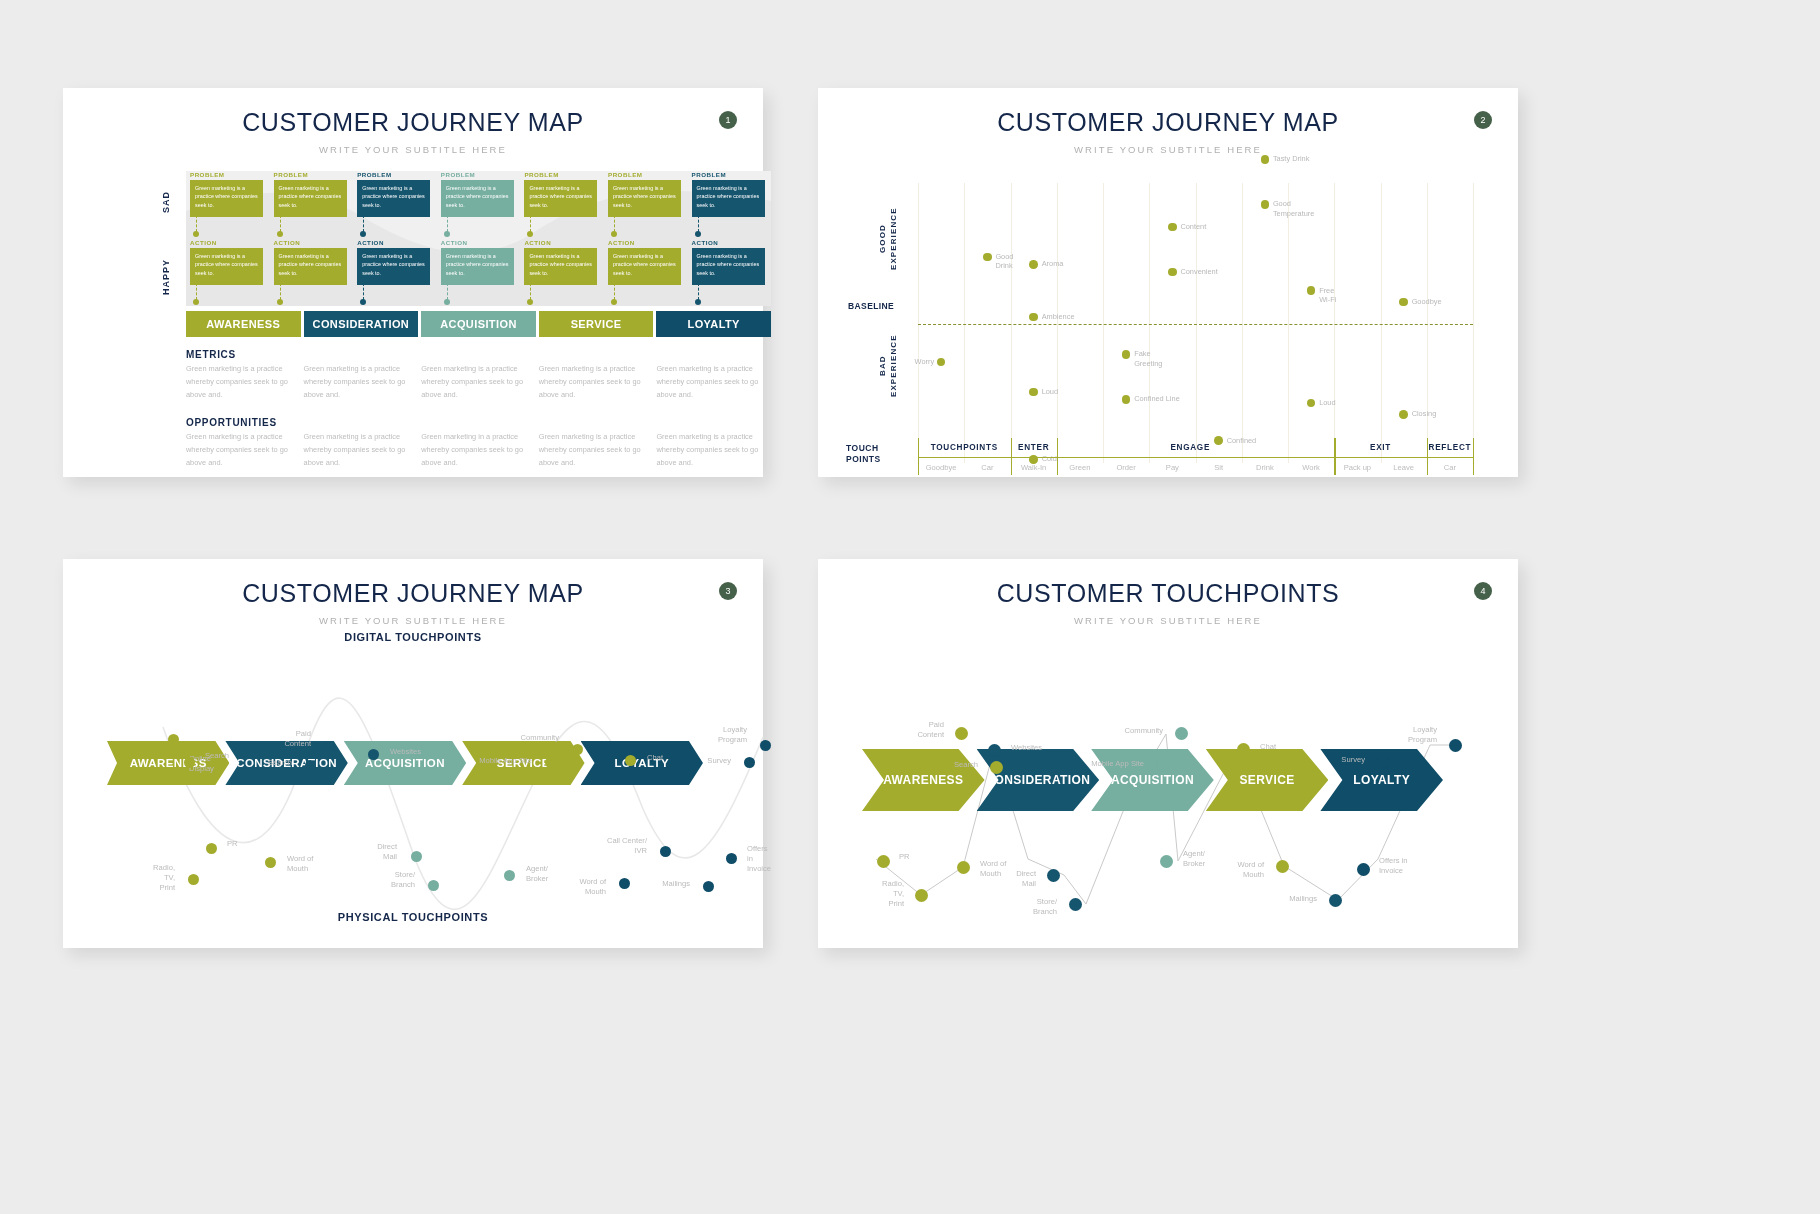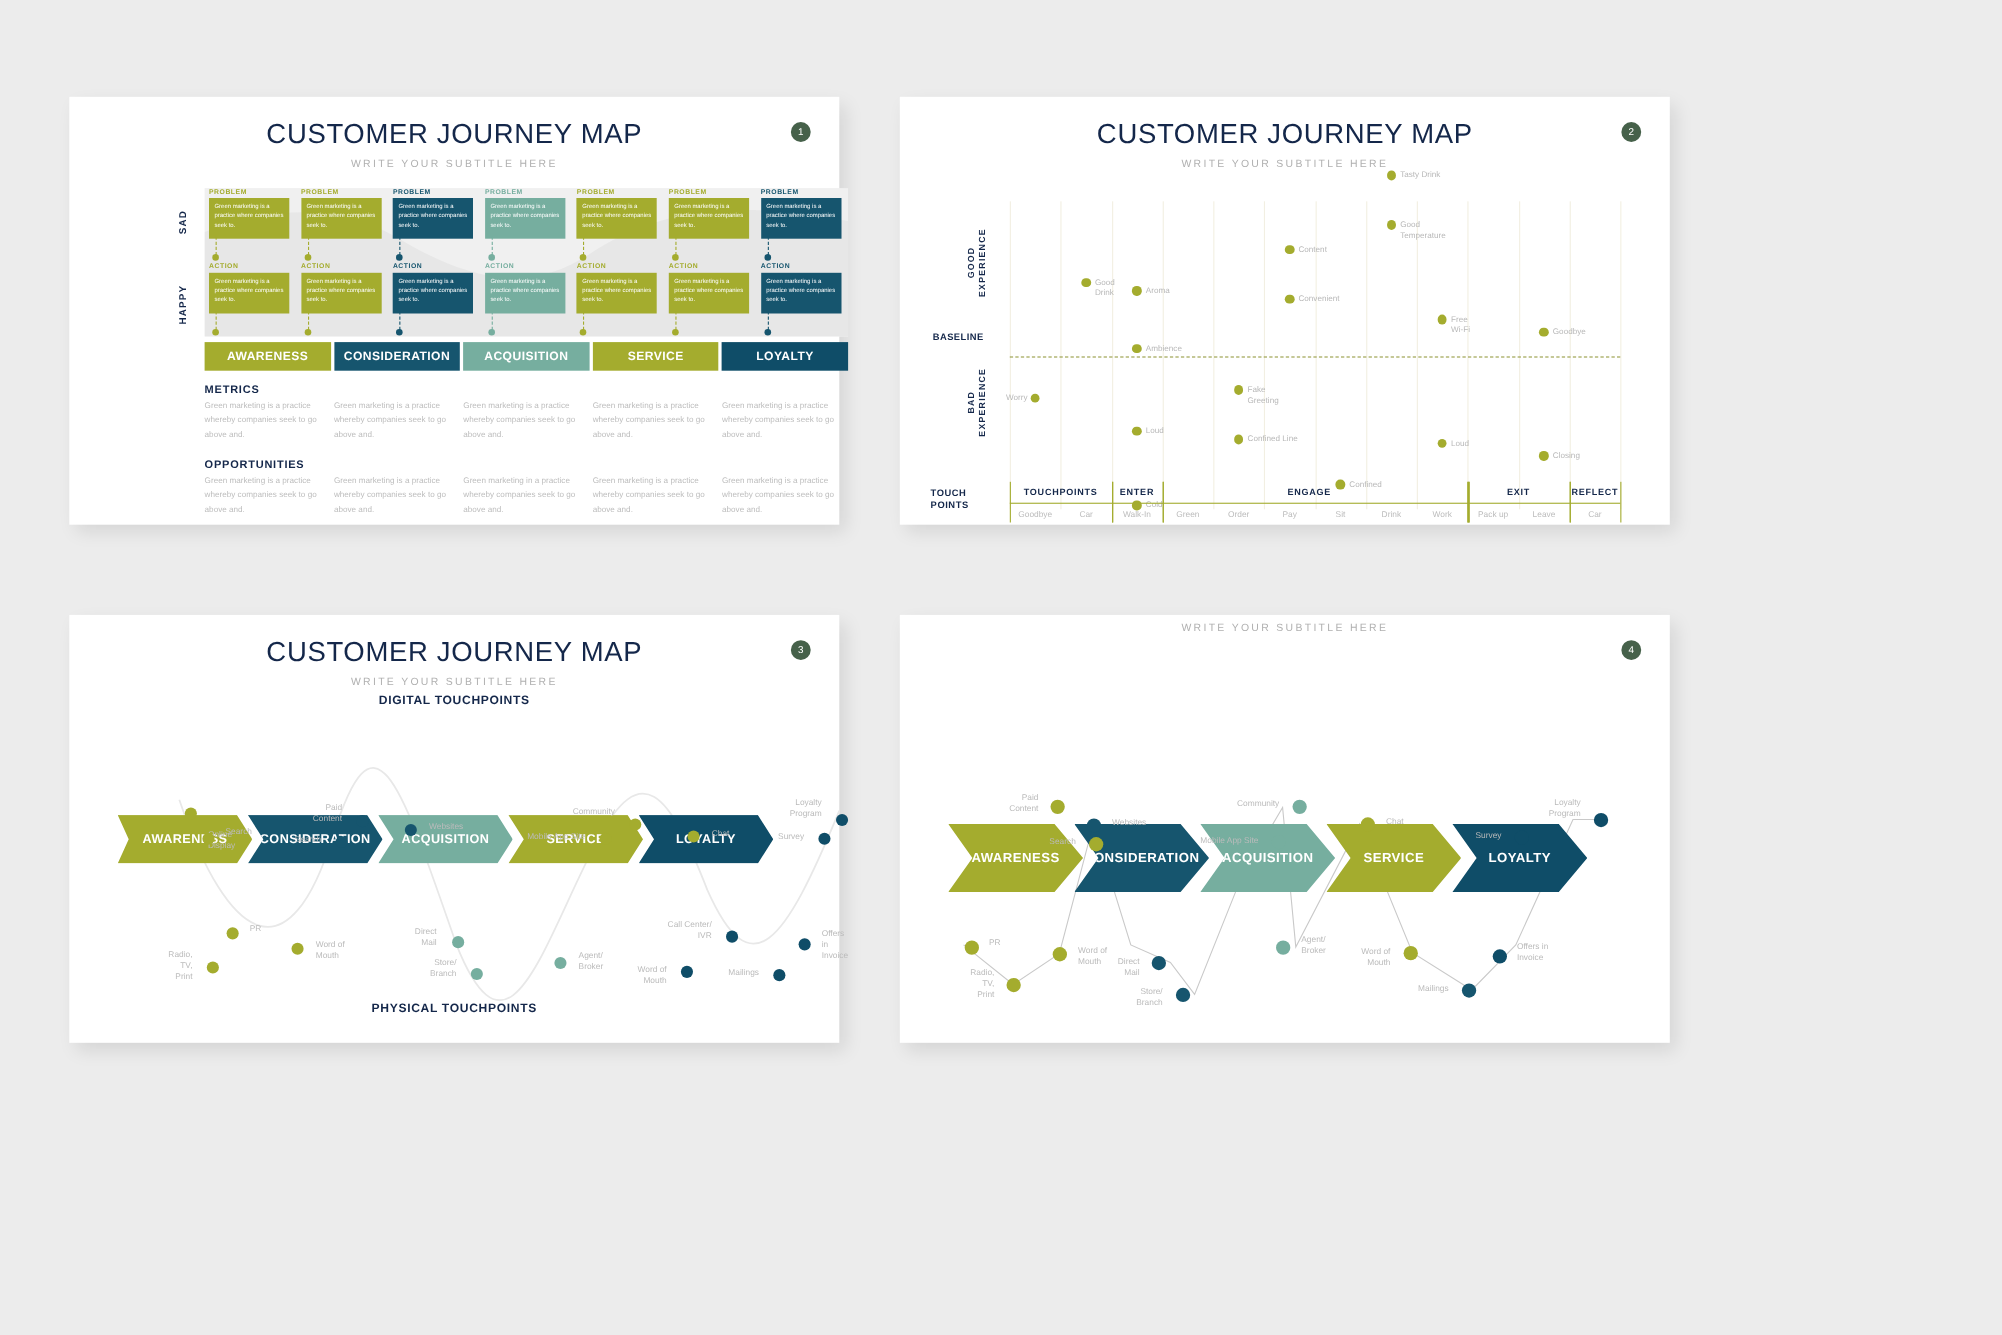--- a/index.html
+++ b/index.html
@@ -406,20 +406,21 @@
       <div class="nlbl r" style="right: 157px; top: 318px;">Word of<br>Mouth</div>
       <div class="node" title="Offers in Invoice" style="width: 11px; height: 11px; left: 662.5px; top: 293.5px; background: rgb(15, 77, 104);"></div>
       <div class="nlbl" style="left: 684px; top: 285px;">Offers in<br>Invoice</div>
       <div class="node" title="Mailings" style="width: 11px; height: 11px; left: 639.5px; top: 321.5px; background: rgb(15, 77, 104);"></div>
       <div class="nlbl r" style="right: 73px; top: 320px;">Mailings</div>
     </div>
 </div>
 
 <div class="slide" id="slide4">
   <div class="badge">4</div>
+  <div class="title">CUSTOMER TOUCHPOINTS</div>
   <div class="subtitle">WRITE YOUR SUBTITLE HERE</div>
   <svg class="curves" id="s4-curves" width="700" height="389">
       <g fill="none" stroke="#c9c9c9" stroke-width="1">
         <path d="M58,300 L103,336 L145,308 L176,190 L210,300 L246,316 L268,345 L310,240 L348,175 L360,302 L418,190 L466,307 L520,341 L560,300 L612,186 L640,186"></path>
       </g>
     </svg>
   <div id="s4-chevs">
       <div class="chev c4" style="position: absolute; left: 44px; top: 190px; width: 122.6px; background: rgb(164, 172, 46); clip-path: polygon(0px 0px, calc(100% - 26px) 0px, 100% 50%, calc(100% - 26px) 100%, 0px 100%, 22px 50%);">AWARENESS</div>
       <div class="chev c4" style="position: absolute; left: 158.6px; top: 190px; width: 122.6px; background: rgb(22, 85, 110); clip-path: polygon(0px 0px, calc(100% - 26px) 0px, 100% 50%, calc(100% - 26px) 100%, 0px 100%, 22px 50%);">CONSIDERATION</div>
       <div class="chev c4" style="position: absolute; left: 273.2px; top: 190px; width: 122.6px; background: rgb(118, 174, 159); clip-path: polygon(0px 0px, calc(100% - 26px) 0px, 100% 50%, calc(100% - 26px) 100%, 0px 100%, 22px 50%);">ACQUISITION</div>

